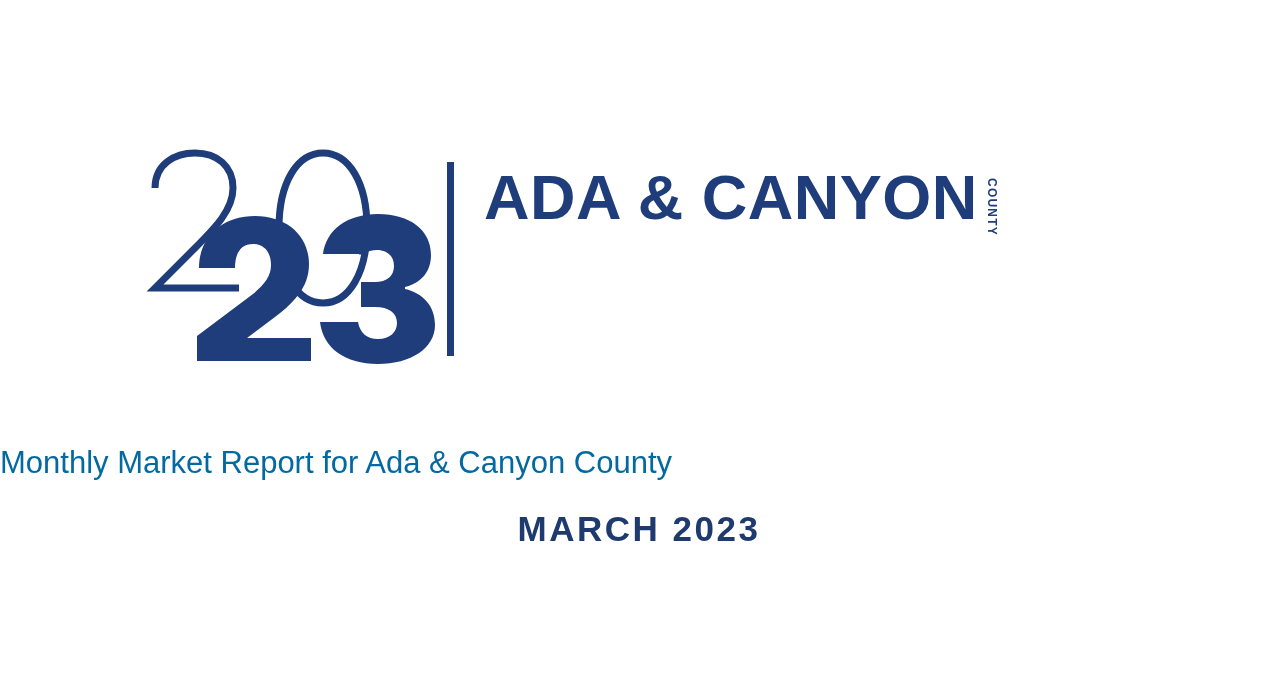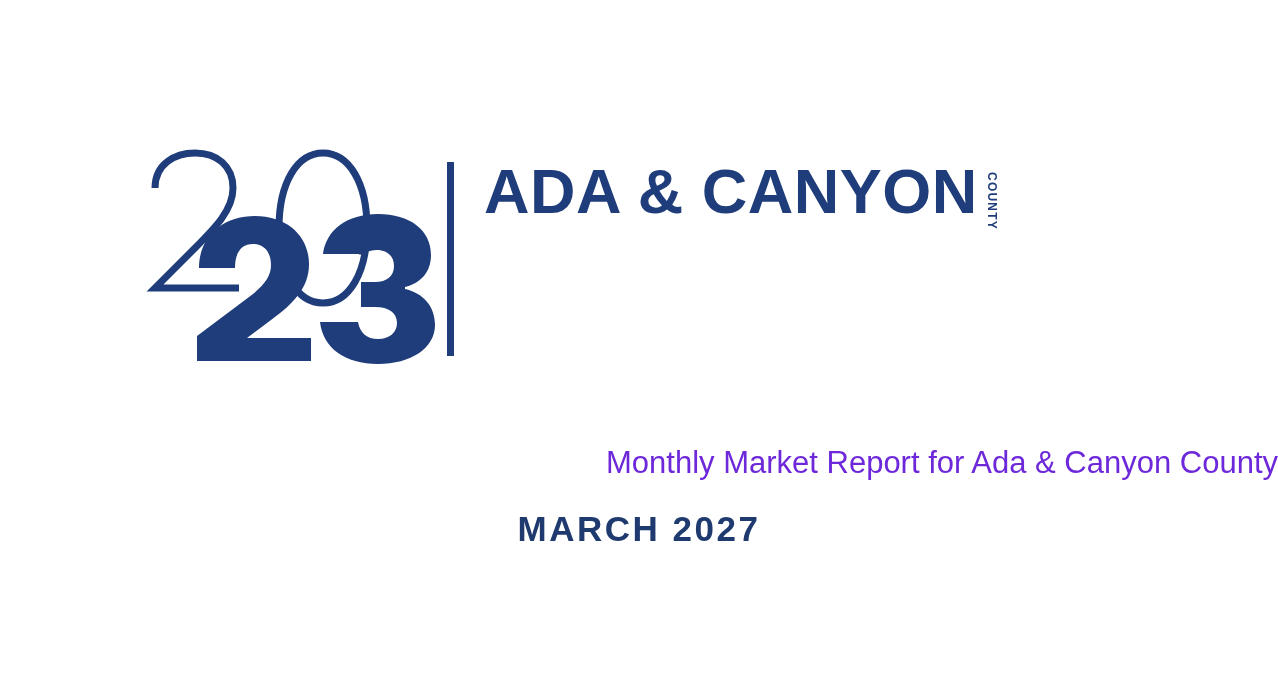--- a/index.html
+++ b/index.html
@@ -70,21 +70,21 @@
     position: absolute;
     left: 345px;
     top: 0;
     width: 655px;
     height: 215px;
   }
 
   .brand-line {
     position: absolute;
     left: 0;
-    top: 12px;
+    top: 18px;
     white-space: nowrap;
     display: flex;
     align-items: flex-start;
   }
   .brand-name {
     font-family: "Liberation Sans", sans-serif;
     font-size: 63px;
     font-weight: 700;
     line-height: 1;
     color: #1f3d7a;
@@ -124,25 +124,25 @@
     white-space: nowrap;
     line-height: 1;
   }
 
   
   .subtitle {
     position: absolute;
     left: 0;
     right: 0;
     top: 446px;
-    text-align: right;
+    text-align: left;
     font-family: "Liberation Sans", sans-serif;
     font-size: 31px;
     font-weight: 400;
-    color: #6d28d9;
+    color: #0369a1;
     line-height: 1.1;
     letter-spacing: 0px;
   }
 
   .date-line {
     position: absolute;
     left: 0;
     right: 0;
     top: 510px;
     text-align: center;
@@ -190,15 +190,15 @@
             <span>COUNTY</span>
           </span>
         </div>
       </div>
 
     </div>
   </div>
 
   <div class="subtitle">Monthly Market Report for Ada &amp; Canyon County</div>
 
-  <div class="date-line">MARCH 2027</div>
+  <div class="date-line">MARCH 2023</div>
 
 </div>
 
 </body></html>

